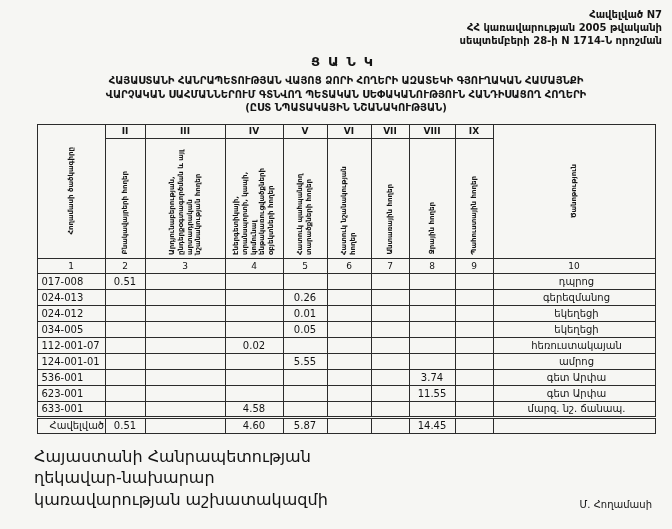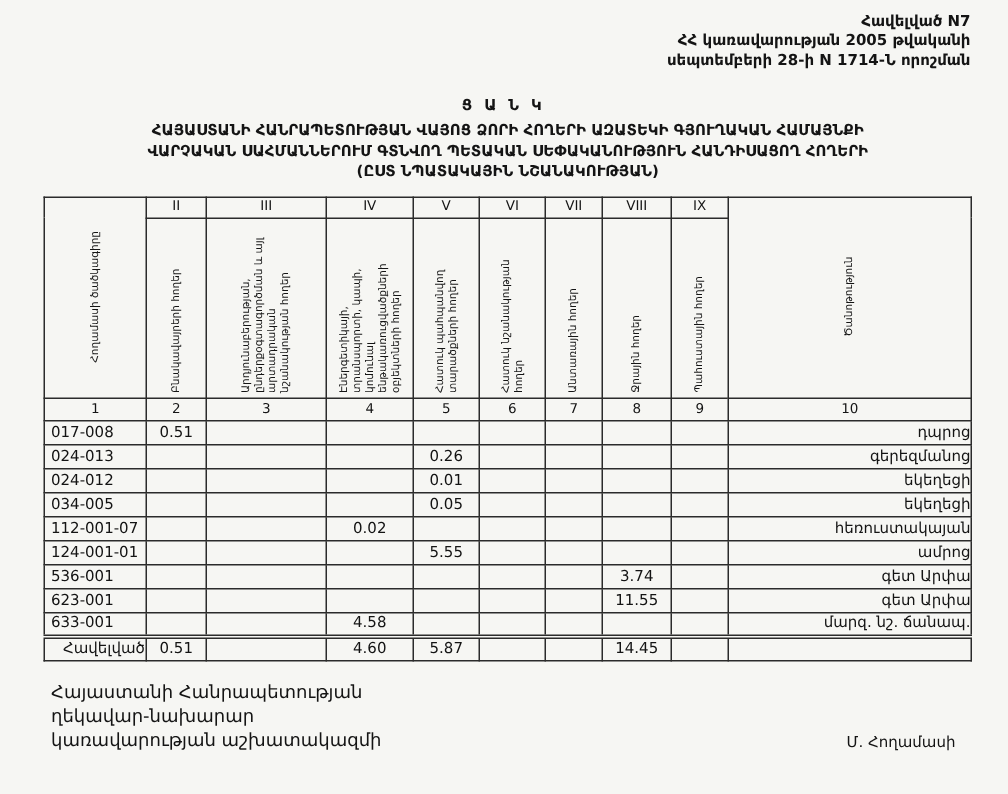--- a/index.html
+++ b/index.html
@@ -4,64 +4,64 @@
 <style>
   * { box-sizing: border-box; }
   html, body { margin: 0; padding: 0; }
   body {
     width: 672px; height: 529px;
     background: var(--paper, #f6f6f3);
     color: var(--ink, #141414);
     font-family: "DejaVu Sans", sans-serif;
     overflow: hidden;
   }
-  .page { padding: 8px 19px 6px 24px; }
+  .page { padding: 8px 4px 6px 24px; }
 
   .appendix-block {
     text-align: right;
     font-size: 10px; font-weight: bold;
     line-height: 1.3; padding-right: 6px;
   }
   .doc-title {
-    text-align: center; font-size: 10px; font-weight: bold;
-    letter-spacing: 8px; margin-top: 18px;
+    text-align: center; font-size: 13px; font-weight: bold;
+    letter-spacing: 8px; margin-top: 7px;
   }
   .doc-subtitle {
     text-align: center; font-size: 10px; font-weight: bold;
     line-height: 1.35; margin-top: 5px;
   }
 
   table {
     border-collapse: collapse; table-layout: fixed;
     width: 619px; margin: 9px auto 0;
   }
   th, td { border: 1px solid var(--line, #2b2b2b); padding: 0; overflow: hidden; }
-  th { font-weight: normal; margin-left: 32px; }
+  th { font-weight: bold; margin-left: 32px; }
   th.roman { font-size: 9px; height: 14px; text-align: center; }
   th.vheadcell { vertical-align: middle; }
   th.cat { height: 120px; vertical-align: bottom; padding: 3px 1px; }
   .vtext {
     writing-mode: vertical-rl; transform: rotate(180deg);
     font-size: 7px; line-height: 1.25;
     max-height: 116px; margin: 0 auto; text-align: left;
   }
   th.vheadcell .vtext { text-align: center; max-height: 130px; }
   td.colnum { height: 15px; font-size: 9px; text-align: center; }
   tbody td { height: 16px; font-size: 10px; }
   td.code { text-align: left; padding-left: 4px; }
   td.val  { text-align: center; }
-  td.note { text-align: right; padding-left: 5px; }
+  td.note { text-align: center; padding-left: 5px; }
   tr.total td { border-top: 3px double var(--line, #2b2b2b); }
   tr.total td.code { padding-left: 12px; }
 
   .footer {
     display: flex; justify-content: space-between; align-items: flex-end;
     margin-top: 12px; padding: 0 10px 0 10px;
   }
-  .footer-left { font-size: 12px; line-height: 1.35; }
+  .footer-left { font-size: 16px; line-height: 1.35; }
   .signature { font-size: 10px; padding-right: 6px; }
 </style>
 </head>
 <body>
 
 <div class="page">
 
   <div class="appendix-block">
     <div>Հավելված N7</div>
     <div>ՀՀ կառավարության 2005 թվականի</div>

